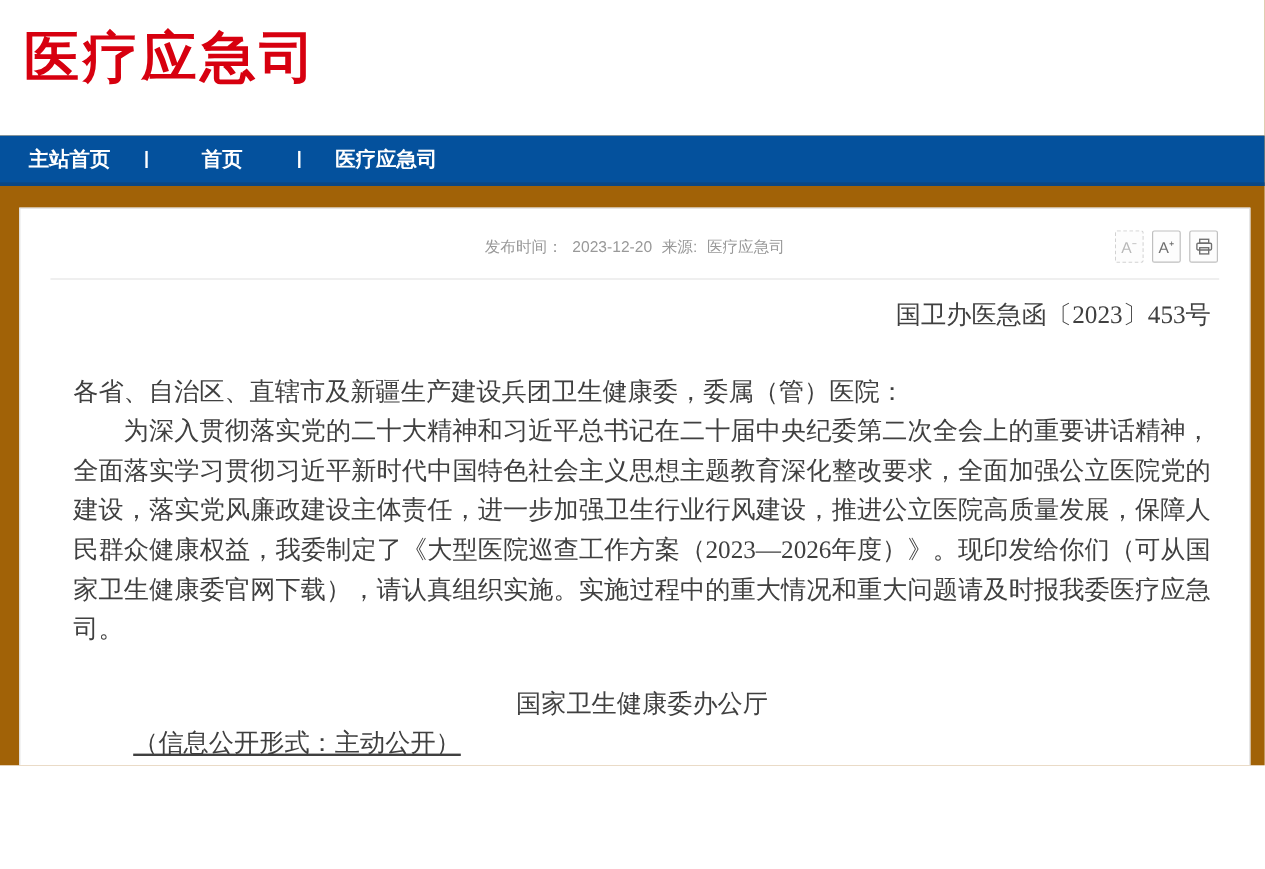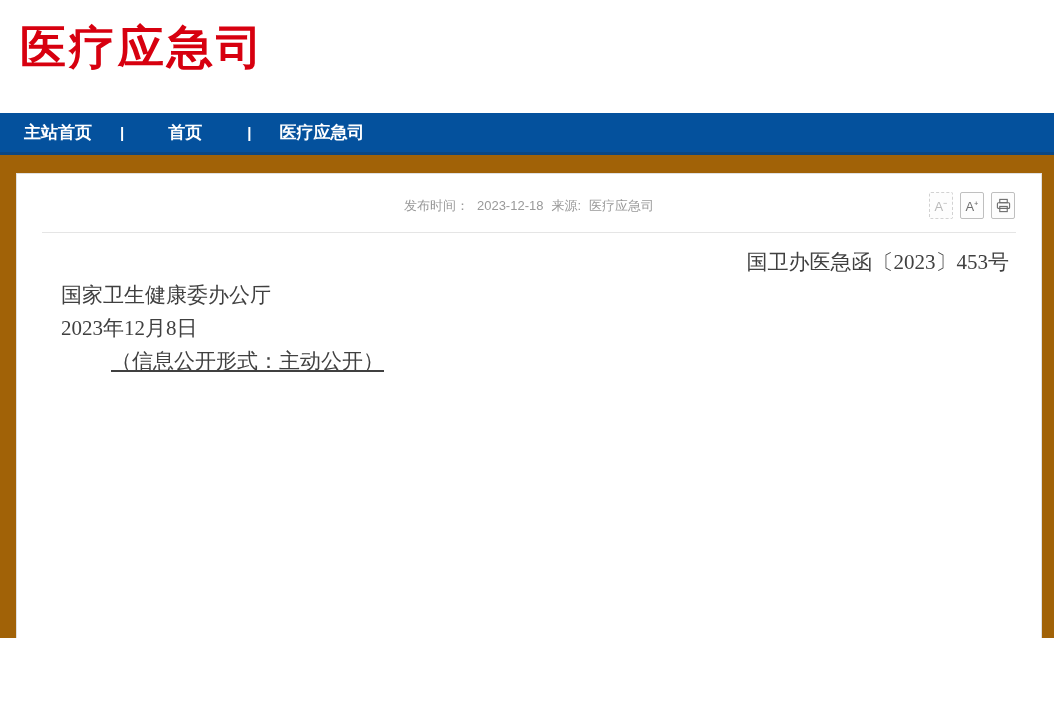--- a/index.html
+++ b/index.html
@@ -113,21 +113,21 @@
     margin-top: 13px;
     text-align: right;
     line-height: 33px;
   }
   .salutation { margin-top: 31px; line-height: 33px; }
   .para {
     text-indent: 2em;
     line-height: 33px;
     text-align: justify;
   }
-  .signature { text-align: left; line-height: 33px; }
+  .signature { margin-top: 29px; text-align: center; line-height: 33px; }
   .sig-date { padding-right: 14px; }
   .footer-note { margin-top: 0; padding-left: 50px; line-height: 33px; text-decoration: underline; }
   .print-svg { display: block; }
 </style>
 </head>
 <body>
 
 <div class="page">
 
   <div class="site-header">
@@ -140,21 +140,21 @@
     <a class="nav-item">首页</a>
     <span class="nav-sep s2">|</span>
     <a class="nav-item">医疗应急司</a>
   </div>
 
   <div class="content-box">
 
 
     <div class="meta-row">
       <div class="meta">
-        <span>发布时间：</span><span>2023-12-18</span><span class="gap">来源:</span><span>医疗应急司</span>
+        <span>发布时间：</span><span>2023-12-20</span><span class="gap">来源:</span><span>医疗应急司</span>
       </div>
       <div class="toolbar">
         <button class="tool-btn disabled">
           <span>A⁻</span>
         </button>
         <button class="tool-btn">
           <span>A⁺</span>
         </button>
         <button class="tool-btn">
           <span>
@@ -165,22 +165,23 @@
             </svg>
           </span>
         </button>
       </div>
     </div>
 
     <hr class="divider">
 
     <div class="doc">
       <div class="doc-number">国卫办医急函〔2023〕453号</div>
+      <p class="salutation">各省、自治区、直辖市及新疆生产建设兵团卫生健康委，委属（管）医院：</p>
+      <p class="para">为深入贯彻落实党的二十大精神和习近平总书记在二十届中央纪委第二次全会上的重要讲话精神，全面落实学习贯彻习近平新时代中国特色社会主义思想主题教育深化整改要求，全面加强公立医院党的建设，落实党风廉政建设主体责任，进一步加强卫生行业行风建设，推进公立医院高质量发展，保障人民群众健康权益，我委制定了《大型医院巡查工作方案（2023—2026年度）》。现印发给你们（可从国家卫生健康委官网下载），请认真组织实施。实施过程中的重大情况和重大问题请及时报我委医疗应急司。</p>
       <div class="signature">
         <div class="sig-org">国家卫生健康委办公厅</div>
-        <div class="sig-date">2023年12月8日</div>
       </div>
       <p class="footer-note">（信息公开形式：主动公开）</p>
     </div>
 
   </div>
 
 </div>
 
 </body></html>

